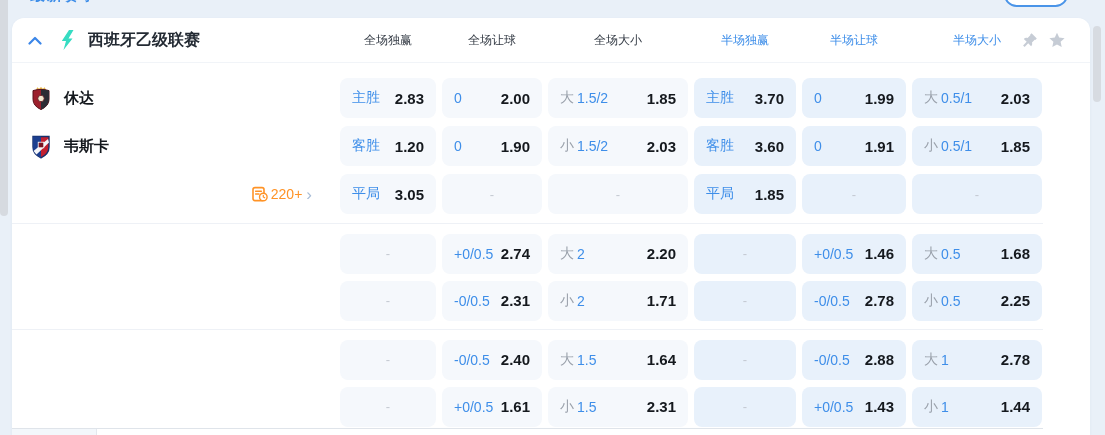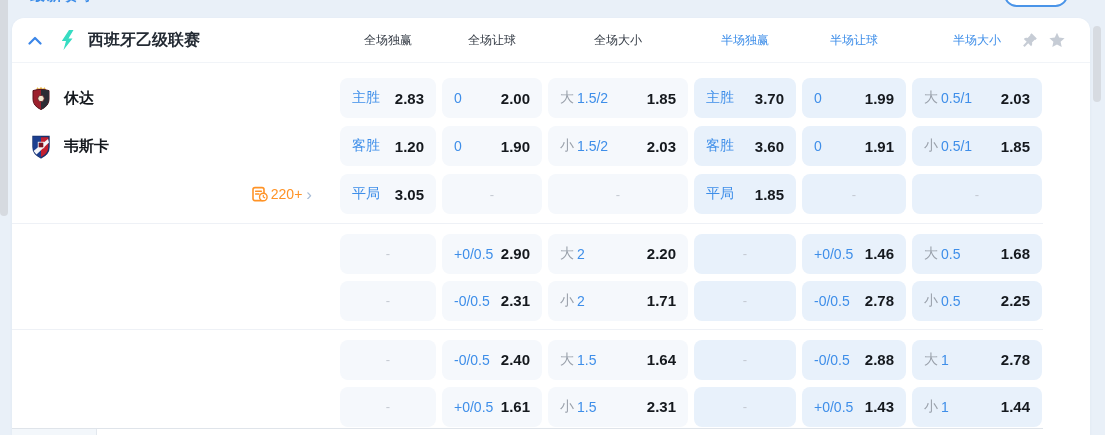--- a/index.html
+++ b/index.html
@@ -252,21 +252,21 @@
       <div class="section">
           <div class="row grid7">
             <div class="info"></div>
             <div class="cell dash ft">
               <span>-</span>
             </div>
             <div class="cell ft">
               <span class="lft">
                 <span class="b">+0/0.5</span>
               </span>
-              <span class="v">2.90</span>
+              <span class="v">2.74</span>
             </div>
             <div class="cell ft">
               <span class="lft">
                 <span class="g">大</span>
                 <span class="b">2</span>
               </span>
               <span class="v">2.20</span>
             </div>
             <div class="cell dash ht">
               <span>-</span>

